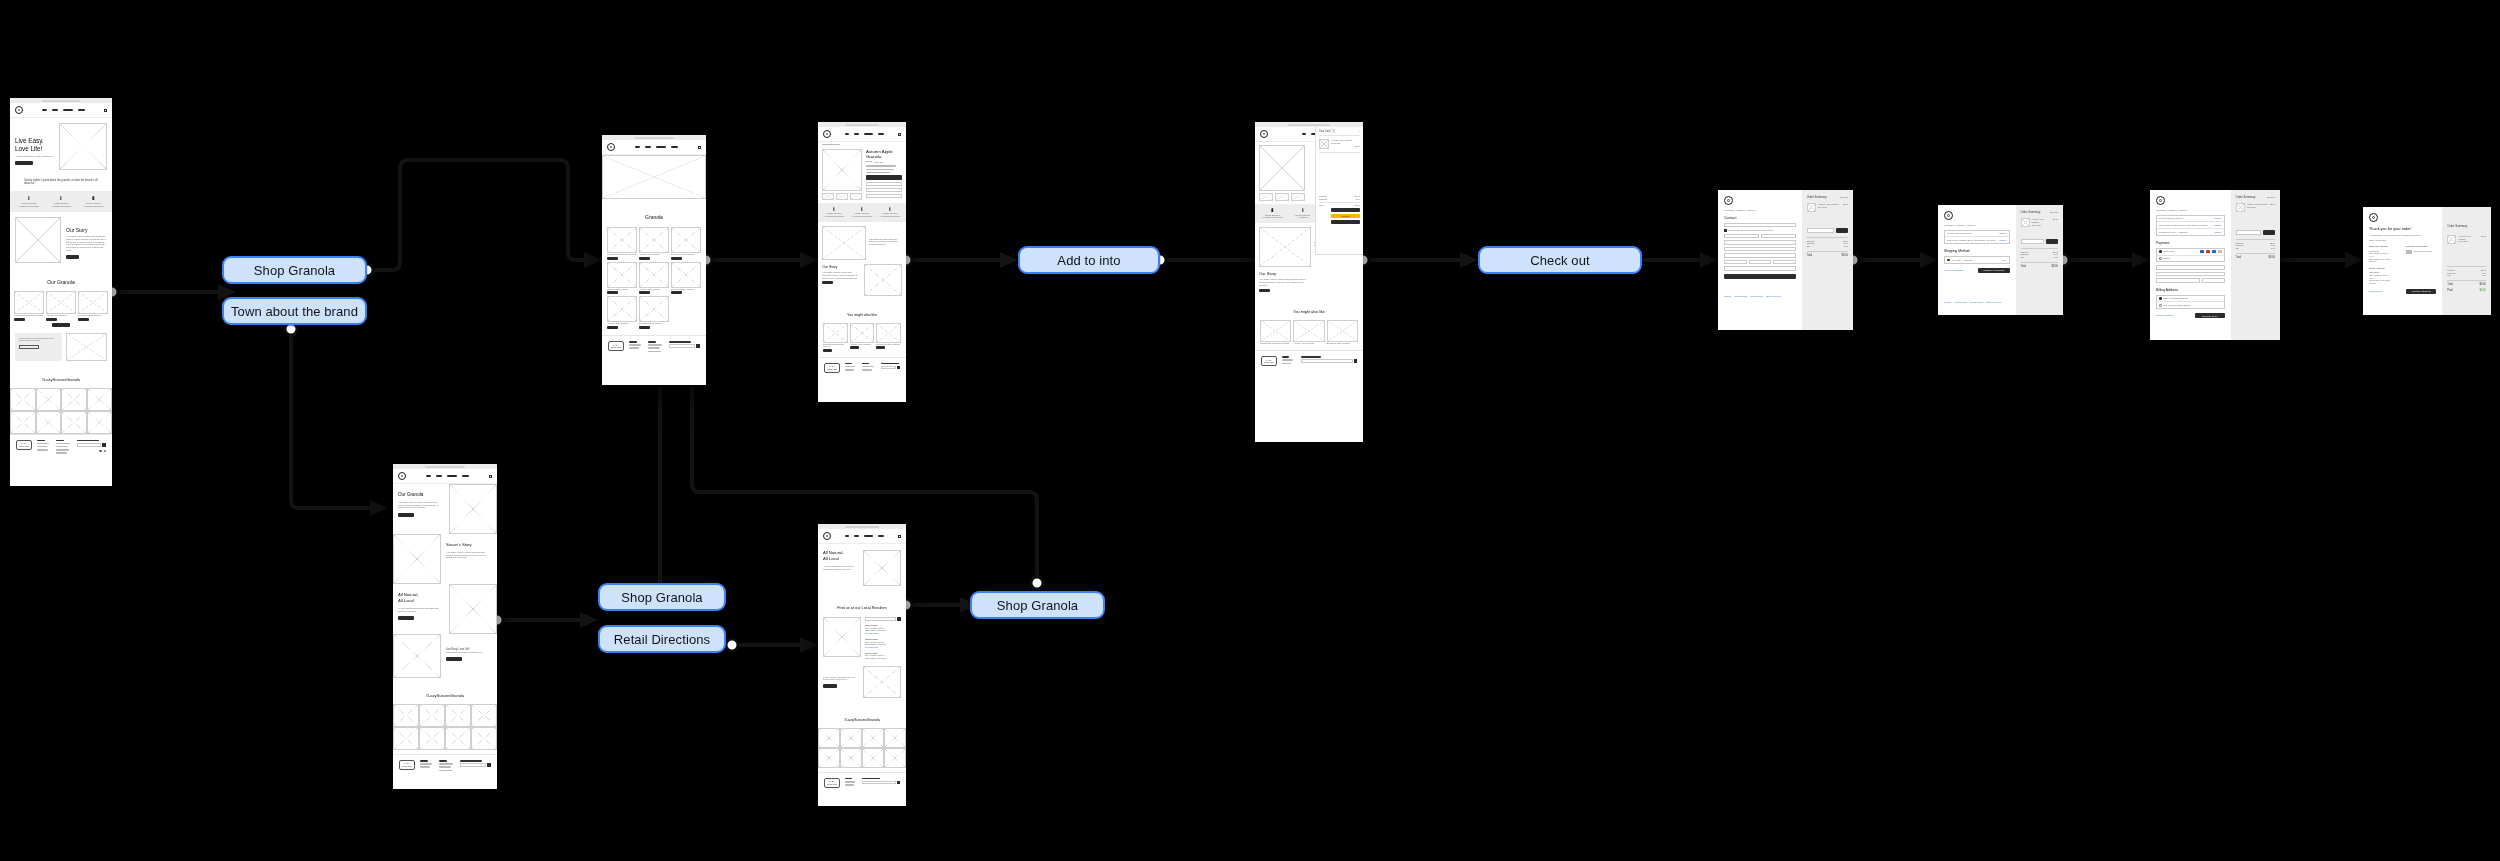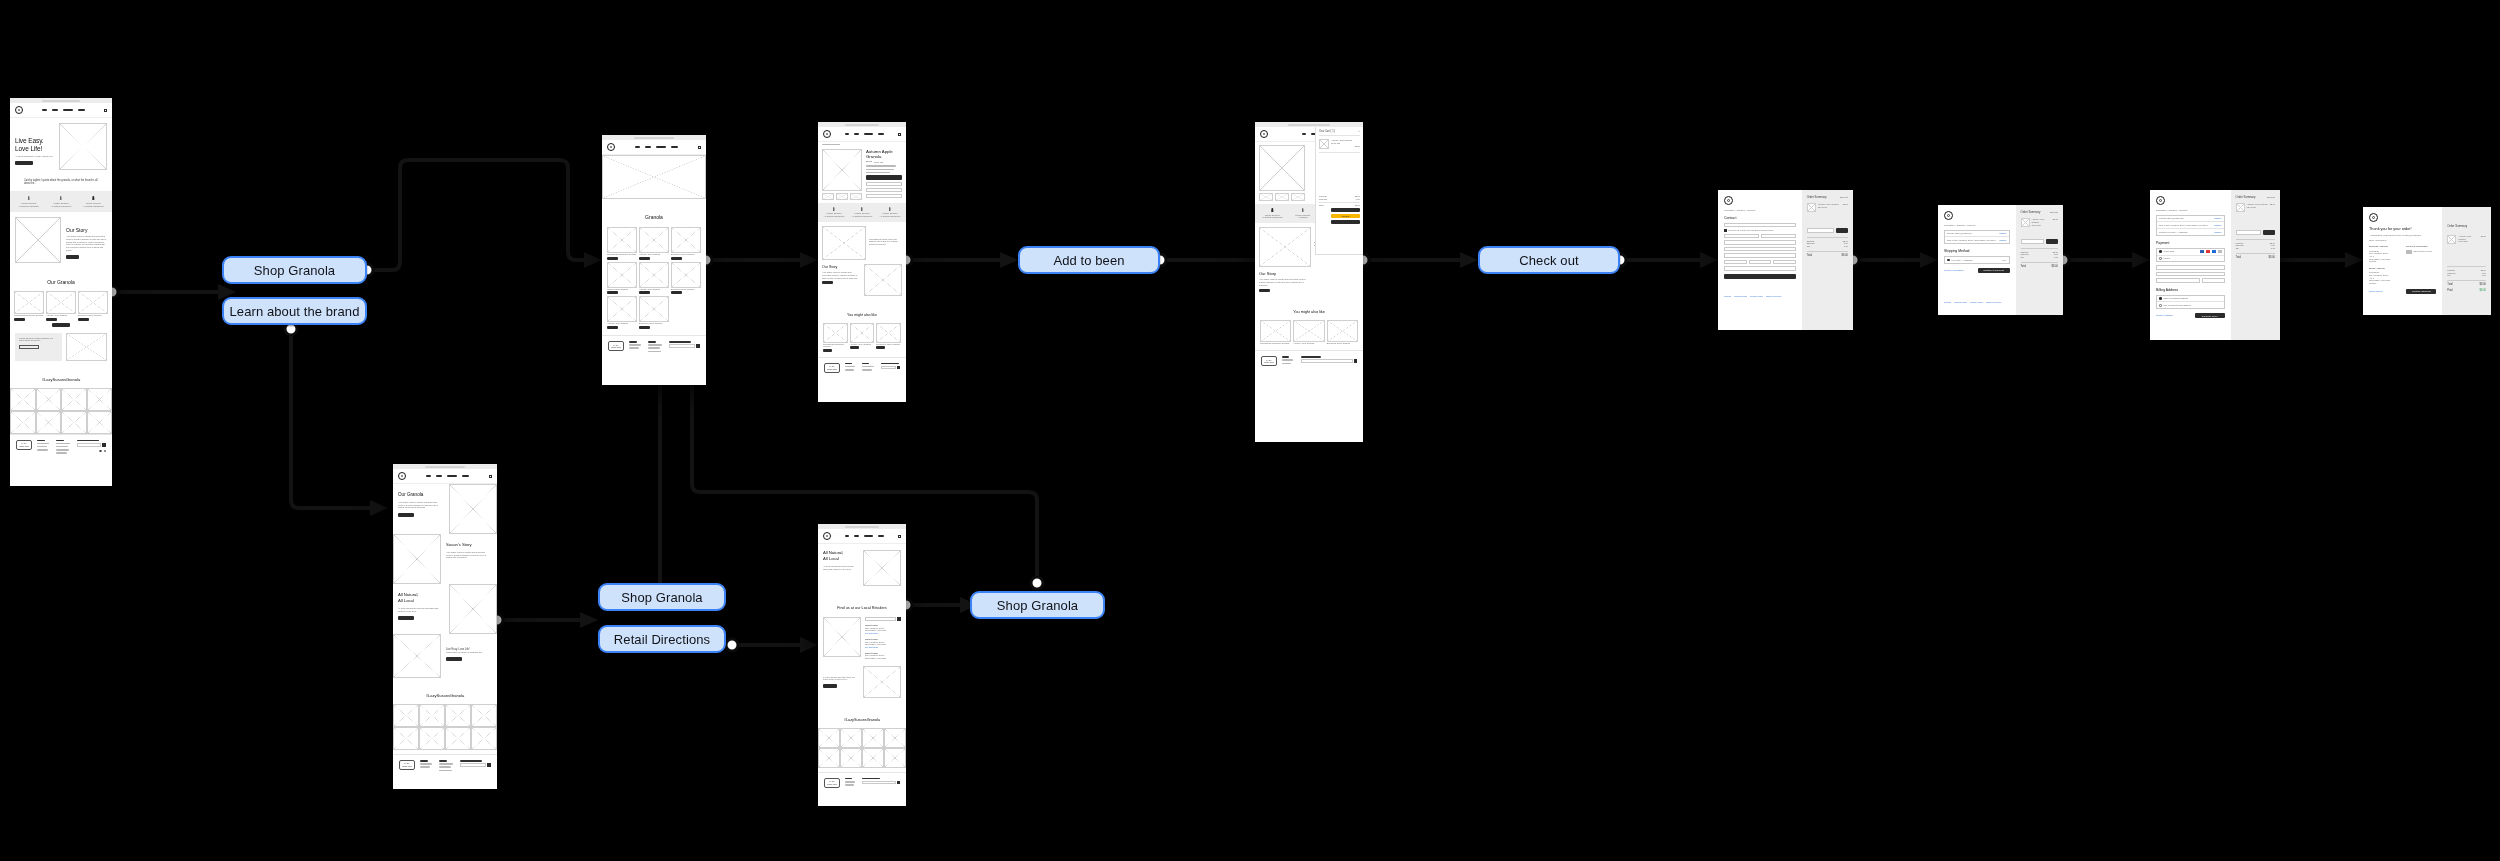--- a/index.html
+++ b/index.html
@@ -286,21 +286,21 @@
           </div>
       </div>
     </div>
   </div>
 
   <div class="pill" style="left:222px; top:256px; width:145px; height:28px;">
     <span>Shop Granola</span>
   </div>
 
   <div class="pill" style="left:222px; top:297px; width:145px; height:28px;">
-    <span>Learn about the brand</span>
+    <span>Town about the brand</span>
   </div>
 
   <div class="frame" style="left:602px; top:135px; width:104px; height:250px;">
 
     <div class="urlbar">
         <i></i>
       </div>
     <div class="nav">
       <div class="logo"></div>
       <div class="navlinks">
@@ -490,21 +490,21 @@
           <div class="ln" style="width:18px;background:#333"></div>
           <div style="display:flex;gap:1px">
             <div class="field" style="flex:1;height:3.5px"></div>
             <div style="width:3.5px;height:3.5px;background:#2b2b2b"></div>
           </div>
         </div>
     </div>
   </div>
 
   <div class="pill" style="left:1018px; top:246px; width:142px; height:28px;">
-    <span>Add to been</span>
+    <span>Add to into</span>
   </div>
 
   <div class="frame" style="left:1255px; top:122px; width:108px; height:320px;">
 
     <div class="urlbar">
         <i></i>
       </div>
     <div class="nav">
       <div class="logo"></div>
       <div class="navlinks">
@@ -611,21 +611,21 @@
       <div style="margin:2px 0 0 12px">
         <div class="btn-dk" style="height:4px"></div>
         <div class="goldbtn" style="margin-top:1.5px;display:flex;align-items:center;justify-content:center;font-size:2.4px;color:#14204a">
             <span>PayPal</span>
           </div>
         <div class="btn-dk" style="height:4px;margin-top:1.5px"></div>
       </div>
     </div>
   </div>
 
-  <div class="pill" style="left:1478px; top:246px; width:142px; height:28px;">
+  <div class="pill" style="left:1478px; top:246px; width:164px; height:28px;">
     <span>Check out</span>
   </div>
 
   <div class="frame" style="left:1718px; top:190px; width:135px; height:140px; display:flex;">
 
     <div style="flex:0 0 62%; padding:6px 6px;">
       <div class="logo" style="width:9px;height:9px;margin-bottom:4px"></div>
       <div class="tiny2">Information &gt; Shipping &gt; Payment</div>
       <div class="h2" style="font-size:3.6px;margin:3px 0 2px">Contact</div>
       <div class="field"></div>

